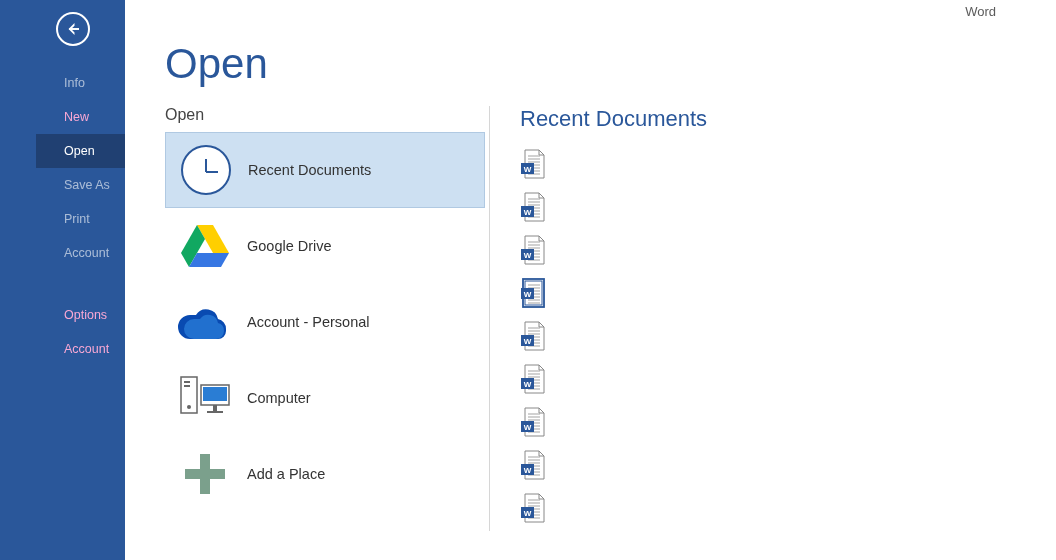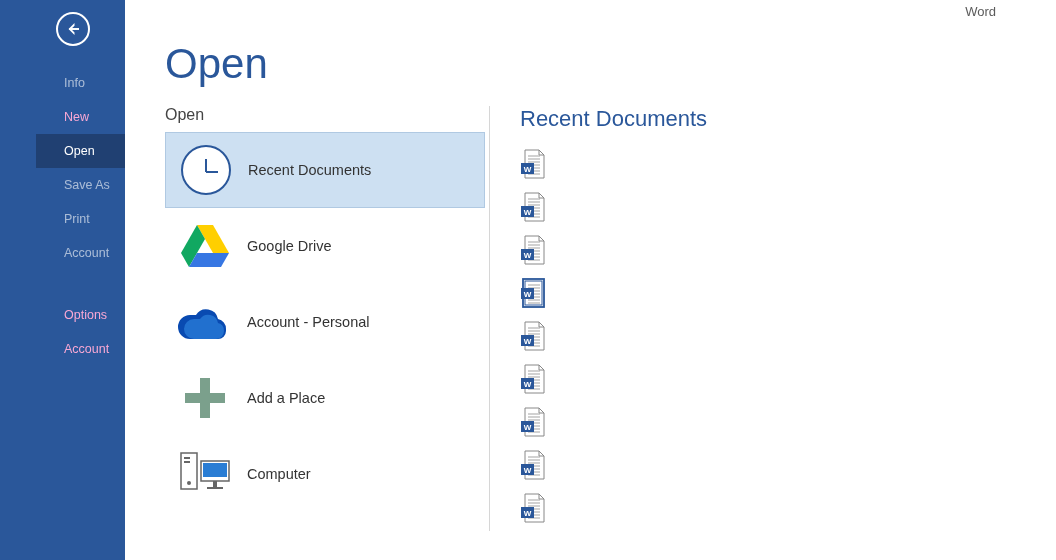--- a/index.html
+++ b/index.html
@@ -172,42 +172,42 @@
             <div class="source-icon">
               <svg width="54" height="34" viewBox="0 0 54 34">
                 <path d="M18 10a12 12 0 0 1 22 4 10 10 0 0 1 8 10v2a8 8 0 0 1-8 8H12A12 12 0 0 1 12 10c2 0 4 0 6 0z" fill="#094AB1"></path>
                 <path d="M22 14a10 10 0 0 1 18 4 8 8 0 0 1 6 8 8 8 0 0 1-8 8H16a10 10 0 0 1 0-20c2 0 4 0 6 0z" fill="#2170CF"></path>
               </svg>
             </div>
             <div class="source-label">Account - Personal</div>
           </div>
           <div class="source-item">
             <div class="source-icon">
-              <svg width="44" height="44" viewBox="0 0 44 44">
-                <rect x="17" y="2" width="10" height="40" fill="#7BA08C"></rect>
-                <rect x="2" y="17" width="40" height="10" fill="#7BA08C"></rect>
-              </svg>
-            </div>
-            <div class="source-label">Add a Place</div>
-          </div>
-          <div class="source-item">
-            <div class="source-icon">
               <svg width="52" height="46" viewBox="0 0 52 46">
                 <rect x="2" y="2" width="16" height="36" fill="none" stroke="#666" stroke-width="1.5"></rect>
                 <rect x="5" y="6" width="6" height="2" fill="#666"></rect>
                 <rect x="5" y="10" width="6" height="2" fill="#666"></rect>
                 <circle cx="10" cy="32" r="2" fill="#666"></circle>
                 <rect x="22" y="10" width="28" height="20" fill="none" stroke="#666" stroke-width="1.5"></rect>
                 <rect x="24" y="12" width="24" height="14" fill="#2A7DD4"></rect>
                 <rect x="34" y="30" width="4" height="6" fill="#666"></rect>
                 <rect x="28" y="36" width="16" height="2" fill="#666"></rect>
               </svg>
             </div>
             <div class="source-label">Computer</div>
           </div>
+          <div class="source-item">
+            <div class="source-icon">
+              <svg width="44" height="44" viewBox="0 0 44 44">
+                <rect x="17" y="2" width="10" height="40" fill="#7BA08C"></rect>
+                <rect x="2" y="17" width="40" height="10" fill="#7BA08C"></rect>
+              </svg>
+            </div>
+            <div class="source-label">Add a Place</div>
+          </div>
         </div>
     </div>
     <div class="col-divider"></div>
     <div class="col-recent">
       <h2>Recent Documents</h2>
       <div id="recent-list">
           <div class="doc-row">
             <span><svg class="doc-icon-svg" viewBox="0 0 26 30">
                 <path d="M5 1 h14 l5 5 v23 h-19 z" fill="#fff" stroke="#888" stroke-width="1"></path>
                 <path d="M19 1 v5 h5" fill="none" stroke="#888" stroke-width="1"></path>

